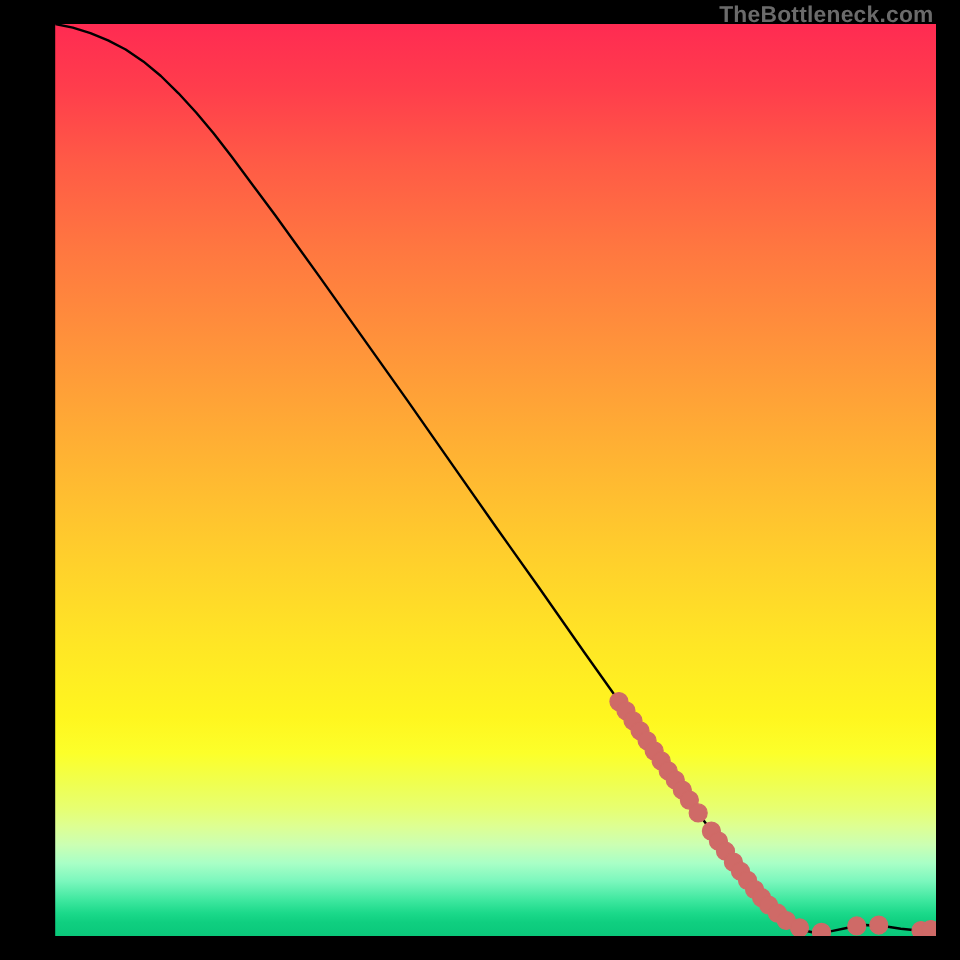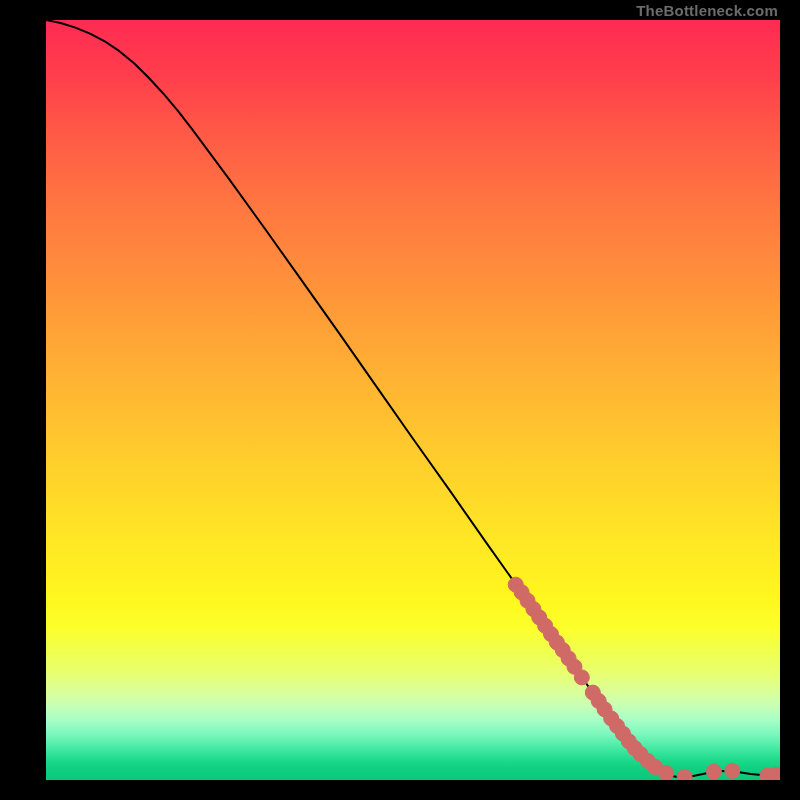--- a/index.html
+++ b/index.html
@@ -51,21 +51,21 @@
       #1bd98a 97.5%,
       #0fcf80 98.5%,
       #0ac87a 100%
     );
   }
   .watermark {
     position: absolute;
     right: 22px;
     top: 2px;
     font-family: Arial, Helvetica, sans-serif;
-    font-size: 15px;
+    font-size: 19px;
     font-weight: 600;
     color: #6b6b6b;
     letter-spacing: 0.2px;
     user-select: none;
   }
   svg.curve {
     position: absolute;
     left: 0;
     top: 0;
     width: 734px;

